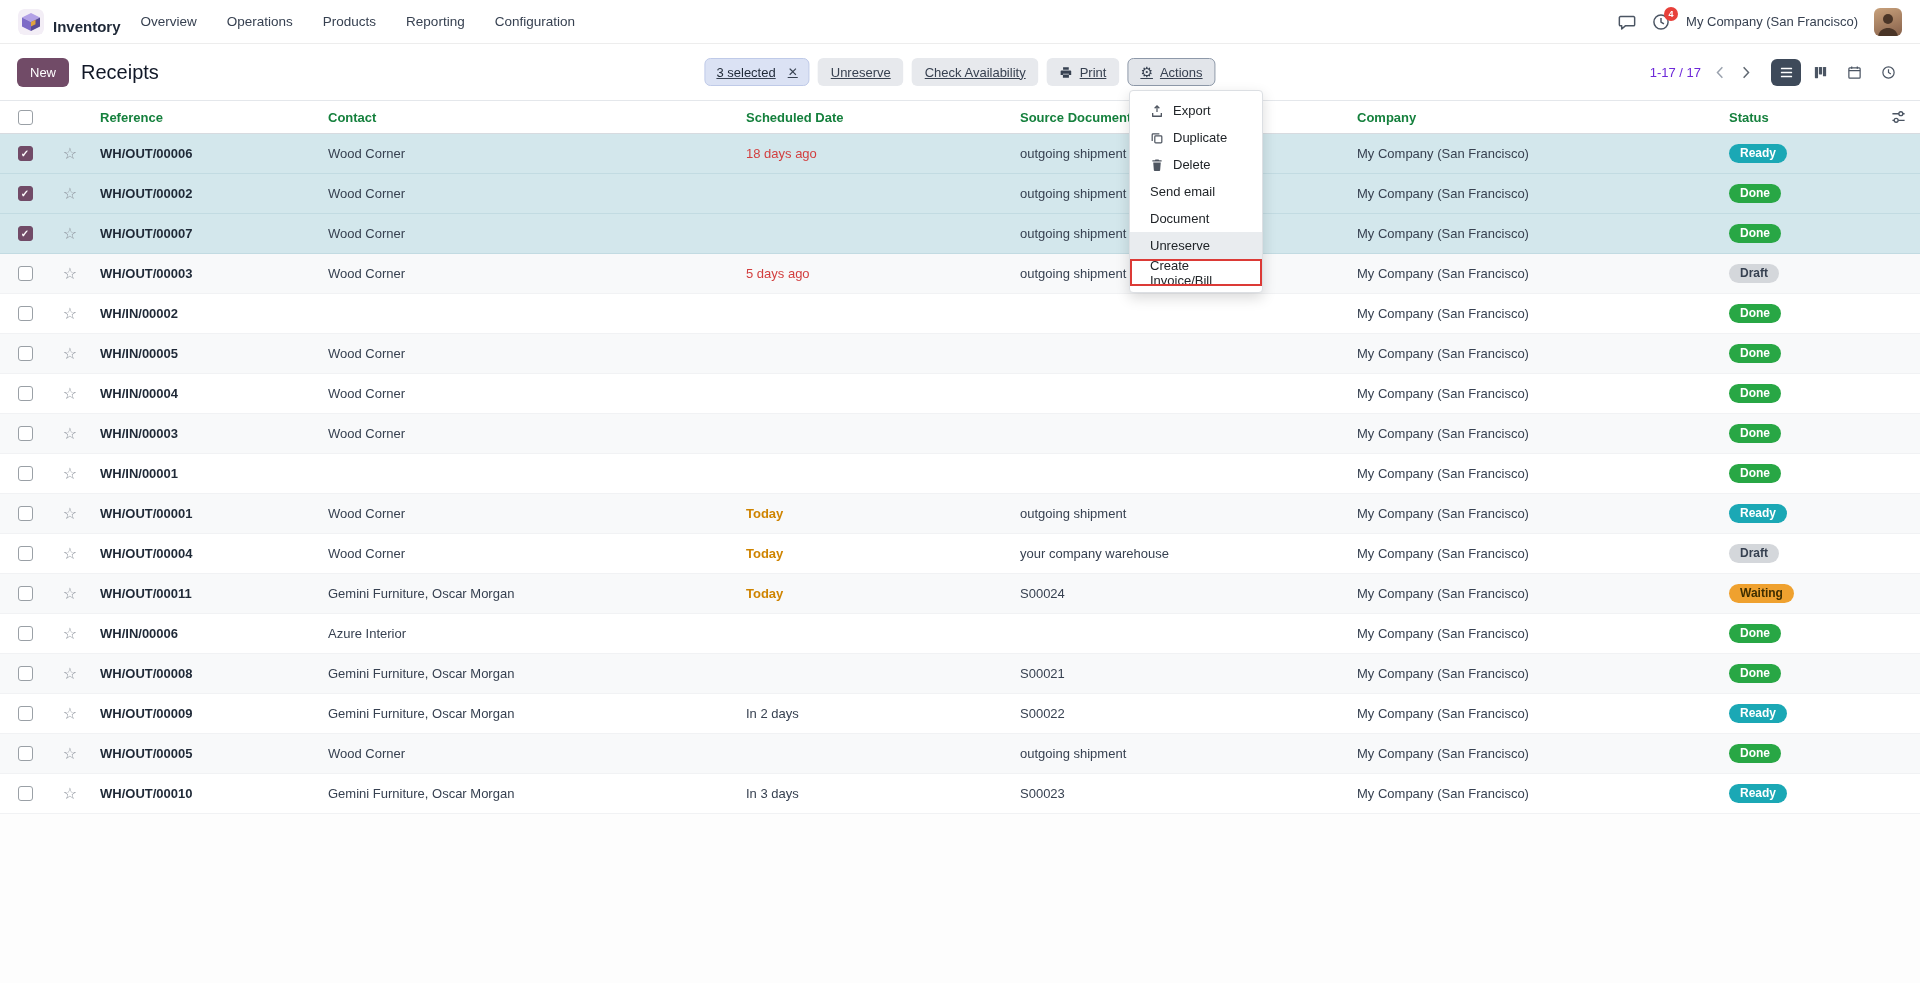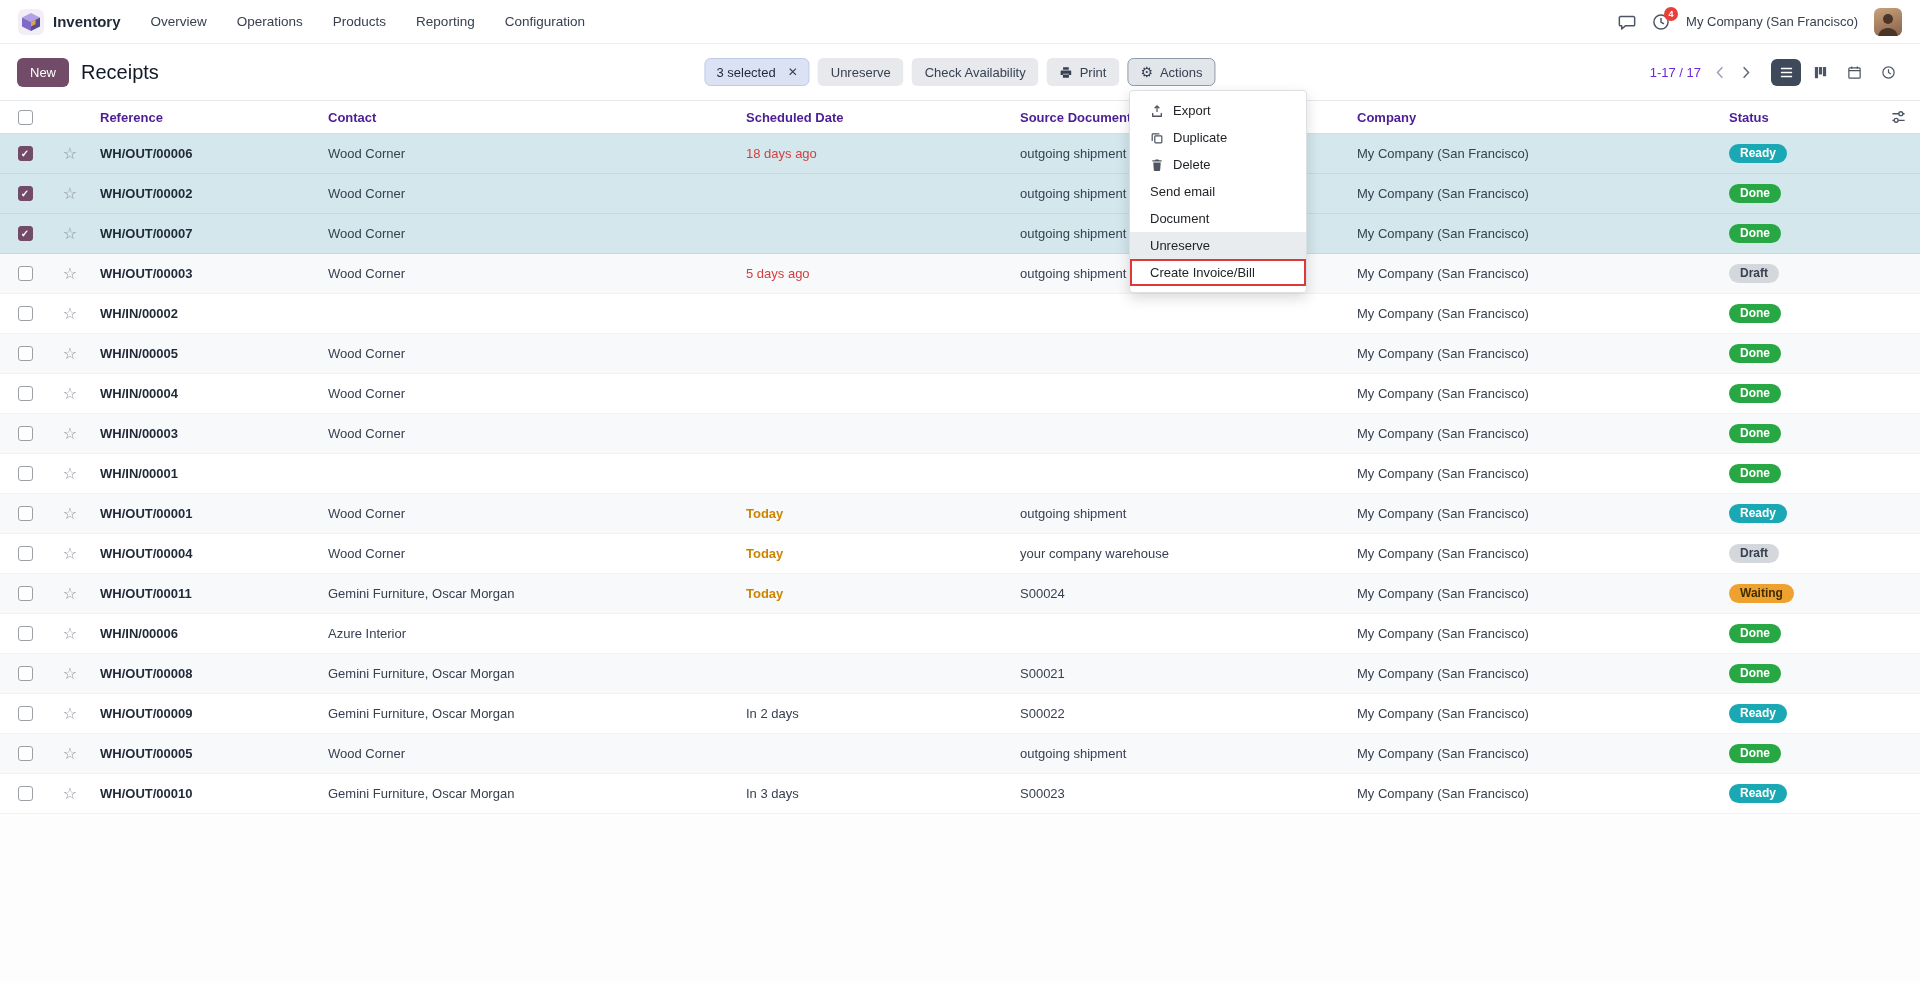--- a/index.html
+++ b/index.html
@@ -3,42 +3,42 @@
 <meta charset="utf-8">
 <style>
   * { margin:0; padding:0; box-sizing:border-box; }
   html,body { width:1920px; height:983px; overflow:hidden; background:#fff;
     font-family:"Liberation Sans", sans-serif; color:#374151; }
   .page { position:relative; width:1920px; height:983px; }
 
   
   .navbar { height:44px; display:flex; align-items:center; padding:0 18px;
     background:#fff; border-bottom:1px solid #ededed; }
-  .brand { display:flex; align-items:center; gap:9px; margin-right:30px; cursor:pointer; }
+  .brand { display:flex; align-items:flex-end; gap:9px; margin-right:20px; cursor:pointer; }
   .app-icon { width:26px; height:26px; border-radius:6px; overflow:hidden; display:flex; }
   .app-name { font-size:15px; font-weight:700; color:#1f2937; }
   .nav-items { display:flex; gap:30px; font-size:13.5px; color:#374151; }
   .nav-item { cursor:pointer; }
   .nav-right { margin-left:auto; display:flex; align-items:center; gap:16px; }
   .icon-btn { position:relative; display:flex; align-items:center; color:#4b5563; cursor:pointer; }
   .badge-count { position:absolute; top:-6px; right:-8px; background:#e7403a; color:#fff;
     font-size:9px; font-weight:700; min-width:14px; height:14px; border-radius:8px;
     display:flex; align-items:center; justify-content:center; padding:0 3px; font-style:normal; }
   .company-name { font-size:13px; color:#374151; cursor:pointer; }
   .avatar { width:28px; height:28px; border-radius:6px; overflow:hidden; display:flex;
     background:linear-gradient(160deg,#c9a27c,#86604a); cursor:pointer; }
 
   
   .control-panel { height:56px; display:flex; align-items:center; padding:0 17px; position:relative; background:#fff; }
   .left-group { display:flex; align-items:center; gap:12px; }
   .new-btn { background:#714B67; color:#fff; border:none; font-size:13px; font-weight:500;
     padding:7px 13px; border-radius:6px; cursor:pointer; font-family:inherit; }
   .page-title { font-size:20px; font-weight:500; color:#111827; }
   .center-group { position:absolute; left:50%; transform:translateX(-50%);
-    display:flex; align-items:center; gap:8px; }
+    display:flex; align-items:center; gap:8px;text-decoration:underline; }
   .sel-pill { display:flex; align-items:center; gap:12px; height:28px; padding:0 11px;
     background:#dbe2f4; border:1px solid #bfcae8; border-radius:6px; font-size:13px; color:#1f2937; }
   .sel-close { cursor:pointer; font-size:12px; color:#374151; }
   .btn { height:28px; display:flex; align-items:center; gap:7px; padding:0 12px;
     background:#e7e9ed; border:1px solid transparent; border-radius:6px;
     font-size:13px; font-weight:500; color:#374151; cursor:pointer; font-family:inherit; }
   .btn.actions-open { border-color:#8e99a9; background:#e2e5ea; }
   .gear-glyph { font-size:14px; line-height:1; }
   .right-group { margin-left:auto; display:flex; align-items:center; gap:12px; }
   .pager-text { font-size:13px; color:#6d28d9; }
@@ -46,42 +46,42 @@
   .pg-btn { display:flex; align-items:center; color:#9aa2ae; cursor:pointer; }
   .pg-btn.next { color:#5f6771; }
   .view-switcher { display:flex; gap:4px; margin-left:6px; }
   .vbtn { width:30px; height:27px; border-radius:6px; display:flex; align-items:center;
     justify-content:center; color:#4b5563; cursor:pointer; background:transparent; border:none; }
   .vbtn.active { background:#3e4a5a; color:#fff; }
 
   
   .grid-cols { display:grid; grid-template-columns:50px 40px 228px 418px 274px 337px 372px 1fr; align-items:center; }
   .thead { height:34px; border-top:1px solid #e4e7eb; border-bottom:1px solid #d7dbe0;
-    font-size:13px; font-weight:700; color:#4c1d95; position:relative; background:#fff; }
+    font-size:13px; font-weight:700; color:#15803d; position:relative; background:#fff; }
   .cell { padding:0 10px; white-space:nowrap; overflow:hidden; font-size:13px; }
   .c-check, .c-star { display:flex; justify-content:center; }
   .checkbox { width:15px; height:15px; border:1px solid #9aa0a6; border-radius:3px;
     background:#fff; display:inline-flex; align-items:center; justify-content:center; cursor:pointer; }
   .checkbox.checked { background:#714B67; border-color:#714B67; }
   .checkbox.checked::after { content:"✓"; color:#fff; font-size:10px; font-weight:700; line-height:1; }
   .star { font-size:16px; color:#8b919a; cursor:pointer; }
   .col-adjust { position:absolute; right:14px; top:50%; transform:translateY(-50%);
     color:#4b5563; cursor:pointer; display:flex; }
   .trow { height:40px; border-bottom:1px solid #f1f2f4; background:#fff; cursor:pointer; }
   .trow:nth-child(even) { background:#f8f9fa; }
   .trow.selected { background:#d3e7ec; border-bottom-color:#c2dbe2; }
   .c-ref { font-weight:700; color:#1f2937; }
   .c-date.danger { color:#d23f3f; font-weight:400; }
   .c-date.warning { color:#cf8400; font-weight:700; }
   .badge { display:inline-block; font-size:12px; font-weight:600; padding:2.5px 11px;
     border-radius:20px; line-height:1.2; }
   .below-table { height:169px; background:#fdfdfd; }
 
   
-  .dropdown { position:absolute; left:1129px; top:90px; width:178px; background:#fff;
+  .dropdown { position:absolute; left:1129px; top:90px; width:134px; background:#fff;
     border:1px solid #dcdfe3; border-radius:4px; box-shadow:0 5px 14px rgba(0,0,0,.15);
     padding:6px 0; z-index:100; }
   .menu-item { height:27px; display:flex; align-items:center; gap:9px; padding:0 12px 0 20px;
     font-size:13px; color:#212529; cursor:pointer; }
   .menu-item .mi-icon { width:14px; display:flex; color:#4e5560; flex:0 0 14px; }
   .menu-item.hovered { background:#e9ecef; }
   .menu-item.annotated { outline:2px solid #dc3a36; outline-offset:-2px; }
 </style>
 </head>
 <body>

